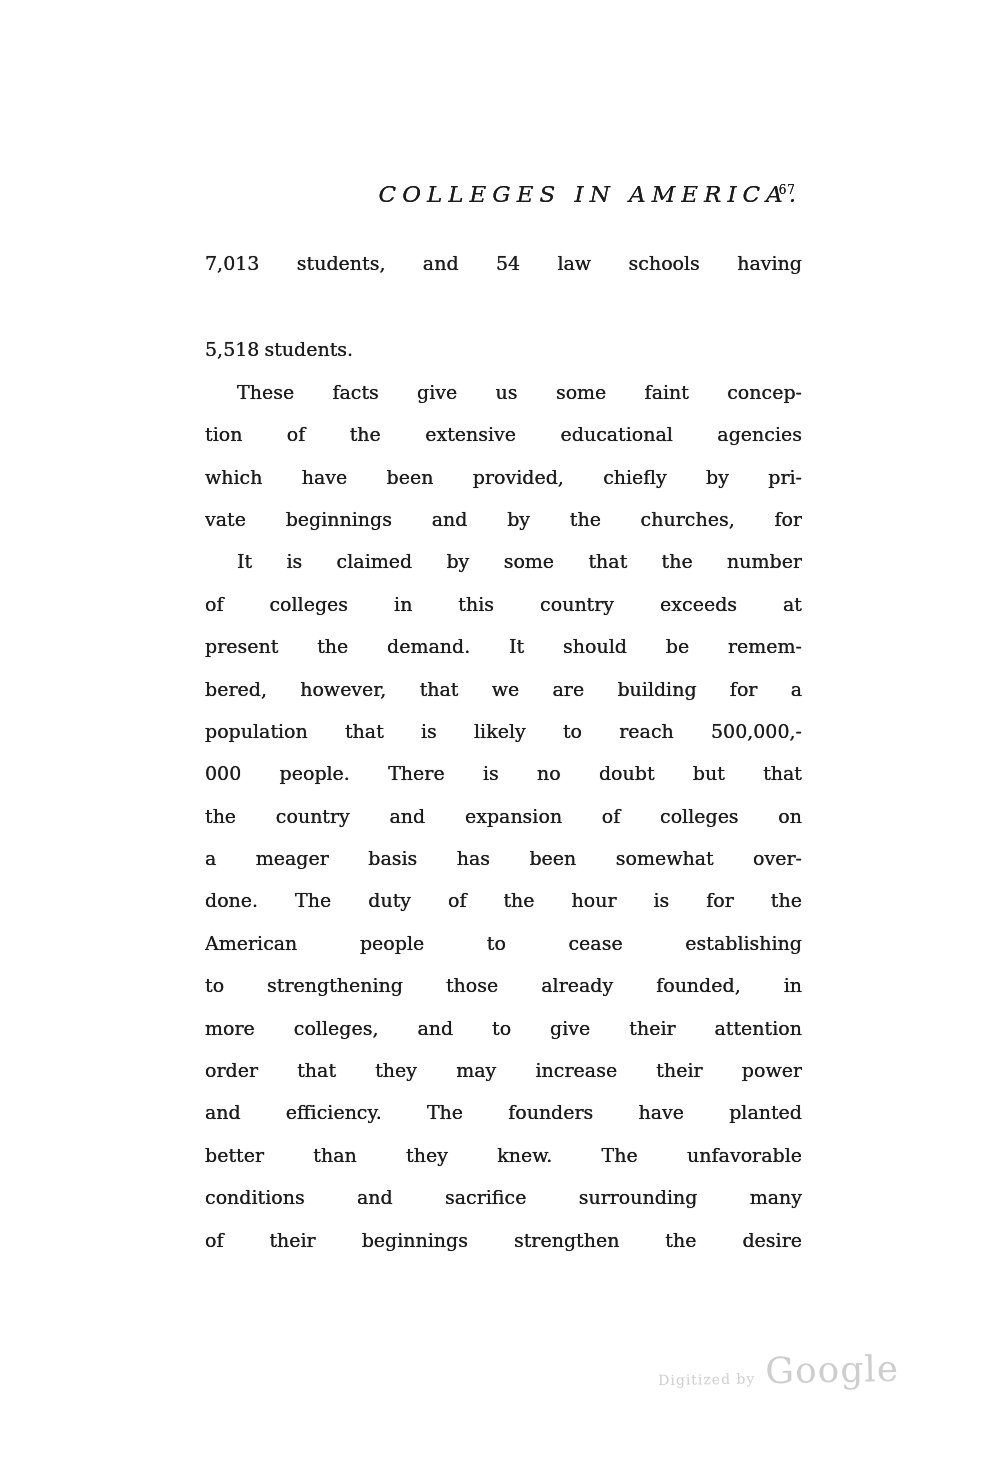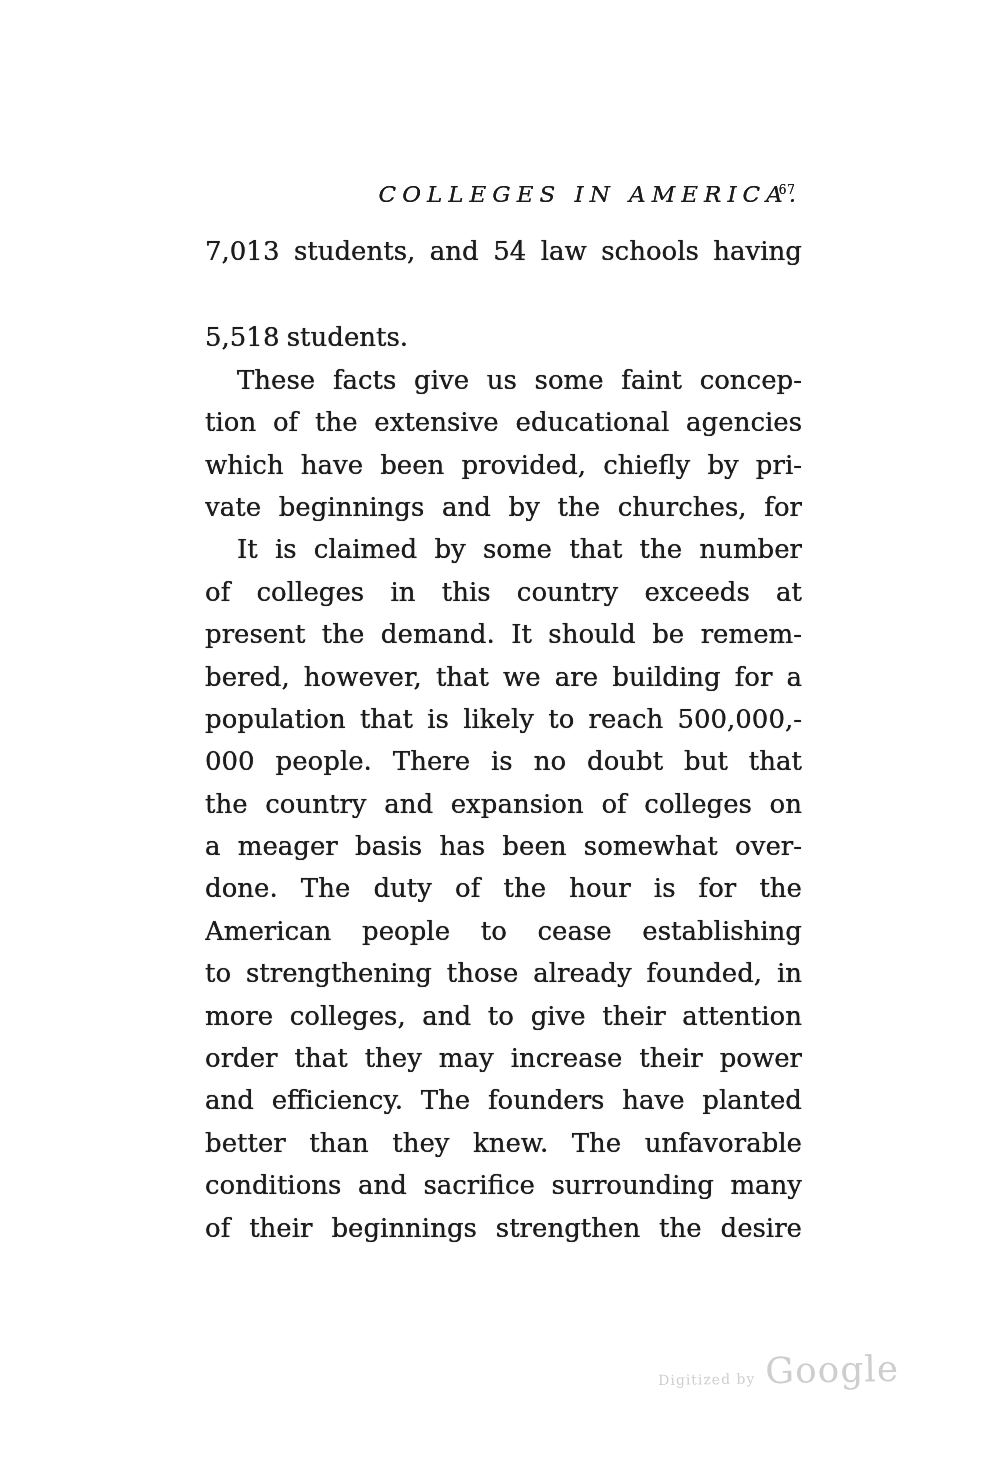--- a/index.html
+++ b/index.html
@@ -38,24 +38,24 @@
     right: 6px;
     top: 2px;
     font-size: 12px;
     letter-spacing: 1px;
     font-style: normal;
     text-shadow: 0 0 0.6px currentColor;
   }
   .textblock {
     position: absolute;
     left: 205px;
-    top: 230px;
+    top: 242px;
     width: 597px;
     color: var(--ink, #1c1c1c);
-    font-size: 26px;
+    font-size: 19px;
     word-spacing: -1px;
   }
   .line {
     height: 42.4px;
     line-height: 42.4px;
     text-align: justify;
     text-align-last: justify;
     overflow: hidden;
     white-space: nowrap;
     text-shadow: 0 0 0.7px currentColor;

